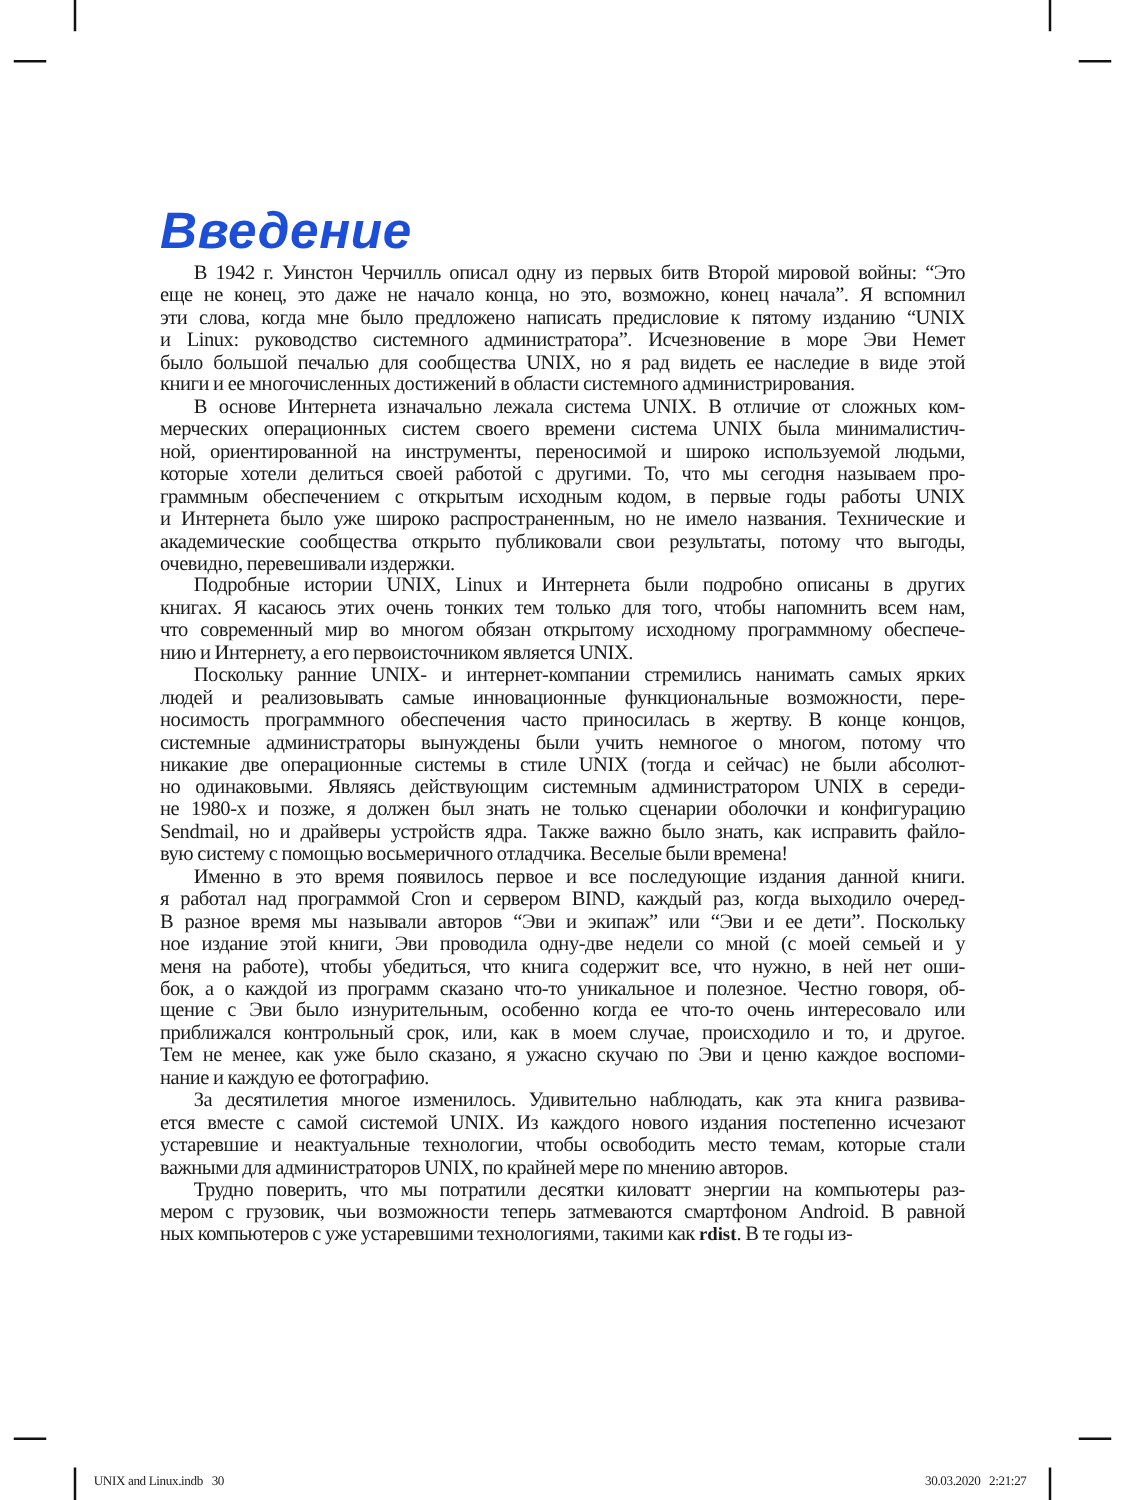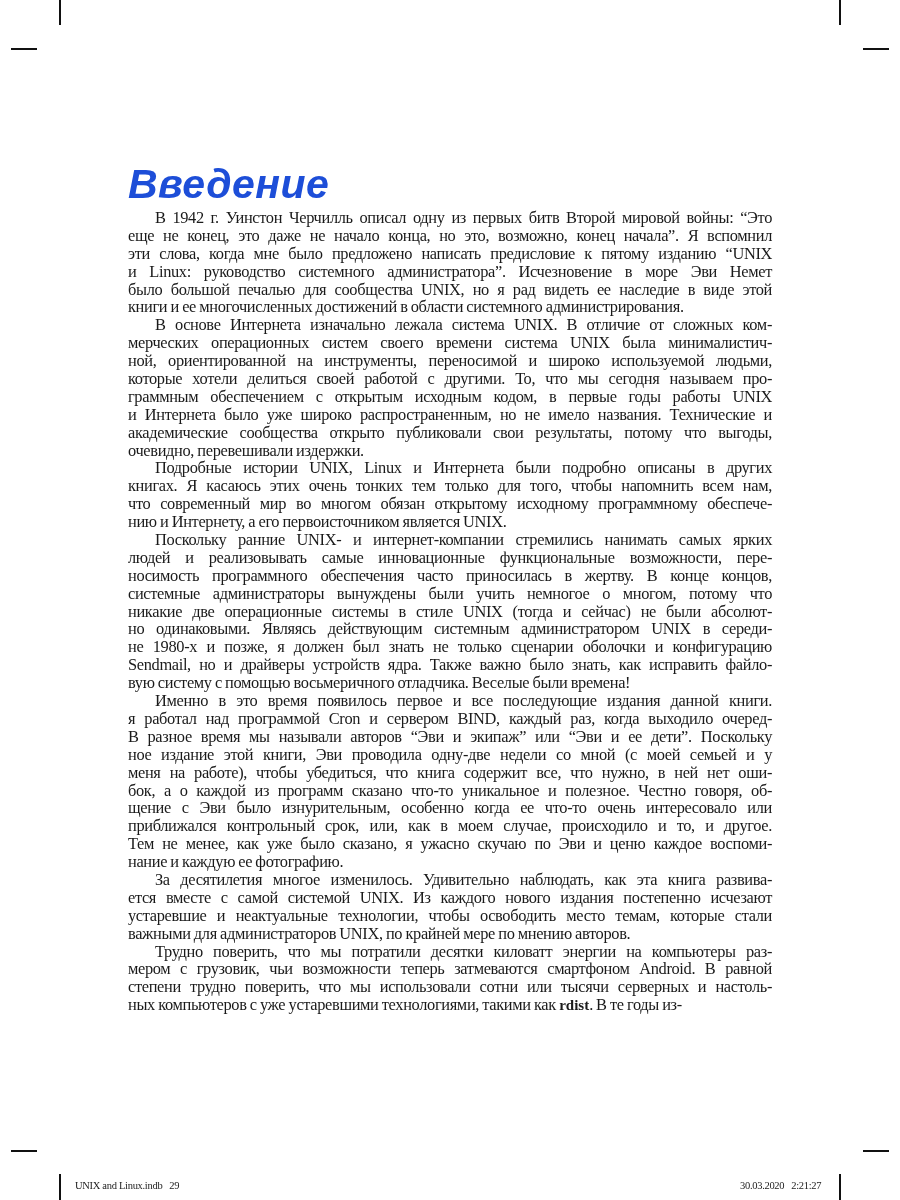--- a/index.html
+++ b/index.html
@@ -78,18 +78,17 @@
     <div class="line">щение с Эви было изнурительным, особенно когда ее что-то очень интересовало или</div>
     <div class="line">приближался контрольный срок, или, как в моем случае, происходило и то, и другое.</div>
     <div class="line">Тем не менее, как уже было сказано, я ужасно скучаю по Эви и ценю каждое воспоми-</div>
     <div class="line last">нание и каждую ее фотографию.</div>
     <div class="line indent">За десятилетия многое изменилось. Удивительно наблюдать, как эта книга развива-</div>
     <div class="line">ется вместе с самой системой UNIX. Из каждого нового издания постепенно исчезают</div>
     <div class="line">устаревшие и неактуальные технологии, чтобы освободить место темам, которые стали</div>
     <div class="line last">важными для администраторов UNIX, по крайней мере по мнению авторов.</div>
     <div class="line indent">Трудно поверить, что мы потратили десятки киловатт энергии на компьютеры раз-</div>
     <div class="line">мером с грузовик, чьи возможности теперь затмеваются смартфоном  Android. В равной</div>
-    <div class="line">степени трудно поверить, что мы использовали сотни или тысячи серверных и настоль-</div>
     <div class="line last" style="white-space: pre;"><span>ных компьютеров с уже устаревшими технологиями, такими как </span><span class="mono">rdist</span><span>. В те годы из-</span></div>
   </div>
 
-<div class="footer" style="left:75px;white-space:pre;">UNIX and Linux.indb   29</div>
+<div class="footer" style="left:75px;white-space:pre;">UNIX and Linux.indb   30</div>
 <div class="footer" style="left:740px;white-space:pre;">30.03.2020   2:21:27</div>
 
 </body></html>

